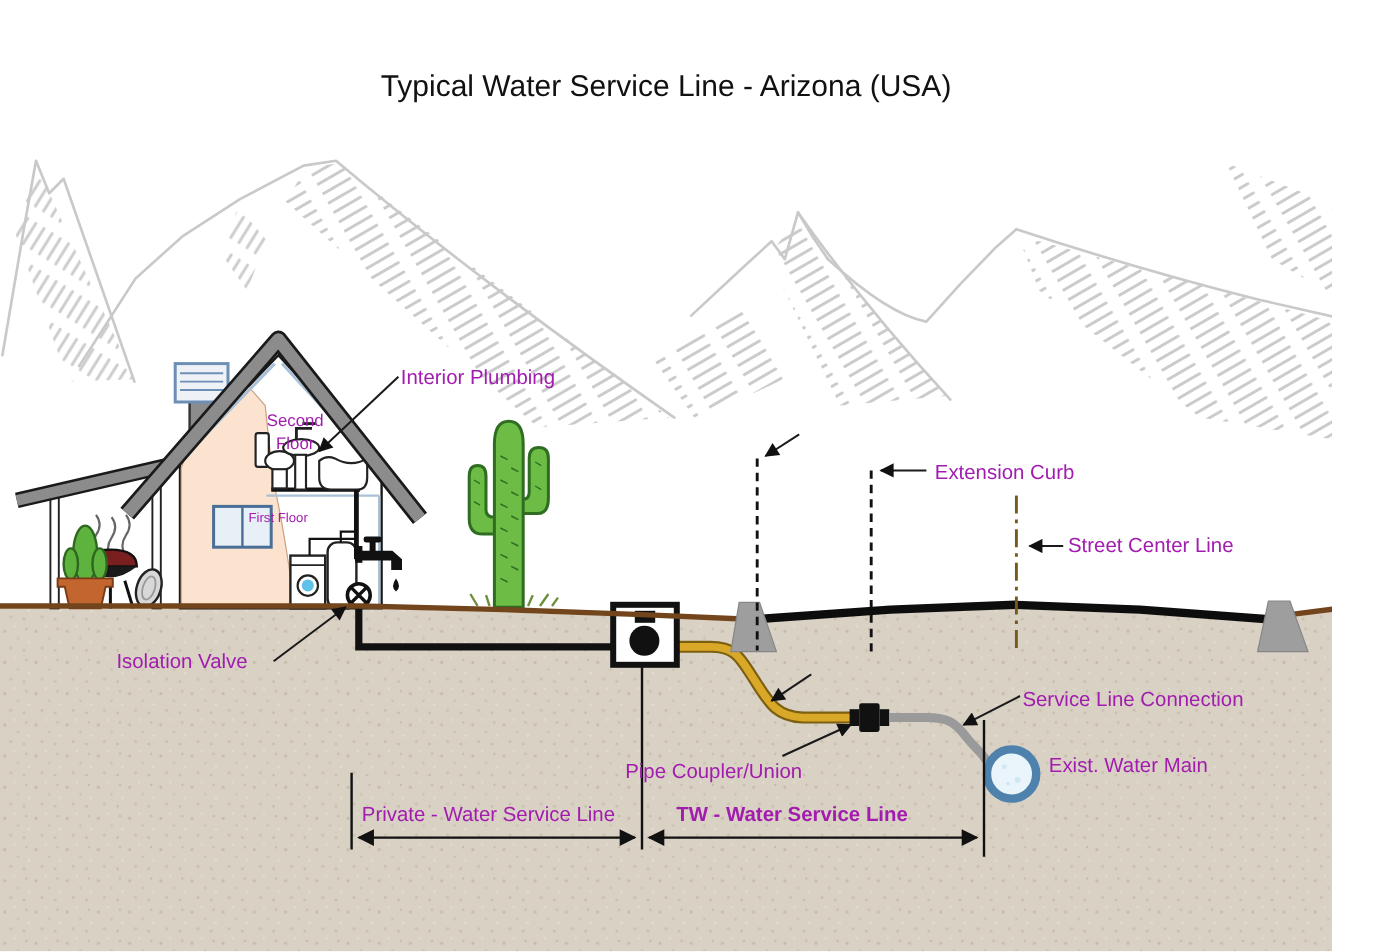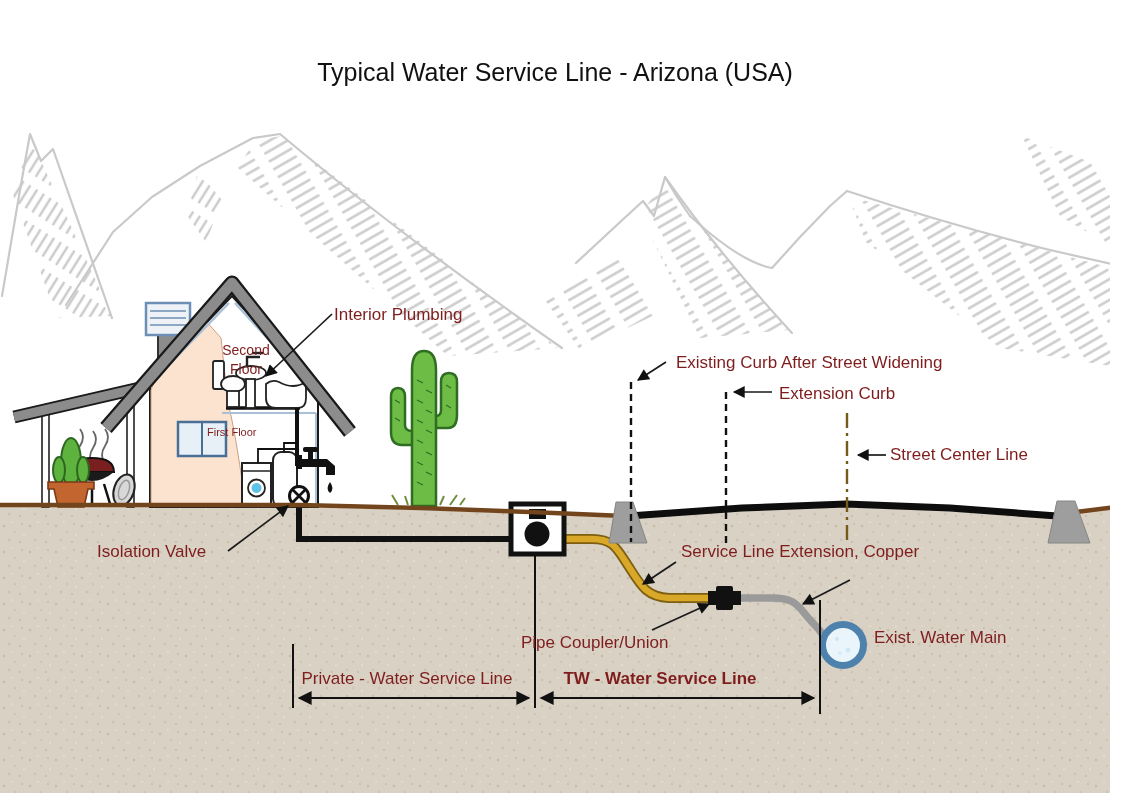--- a/index.html
+++ b/index.html
@@ -1,19 +1,19 @@
 <!DOCTYPE html>
 <html><head>
 <meta charset="utf-8">
 <style>
   html,body{margin:0;padding:0;background:#fff;}
   #stage{position:relative;width:1110px;height:793px;background:#ffffff;overflow:hidden;
          font-family:"Liberation Sans",sans-serif;}
   #scene{position:absolute;left:0;top:0;}
-  .lbl{position:absolute;font-size:17px;line-height:1.2;color:#7f1d1d;white-space:nowrap;}
+  .lbl{position:absolute;font-size:17px;line-height:1.2;color:#a21caf;white-space:nowrap;}
   #title{position:absolute;left:155px;top:58px;width:800px;text-align:center;
          font-size:25px;color:#111;}
   #lbl-second-floor{left:210px;top:341px;width:72px;font-size:14px;white-space:normal;text-align:center;line-height:1.35;}
   #lbl-first-floor{left:207px;top:426px;font-size:11px;}
   #lbl-water-meter{left:477px;top:453px;width:120px;text-align:center;white-space:normal;line-height:1.35;}
   #lbl-dim-private{left:292px;top:669px;width:230px;text-align:center;}
   #lbl-dim-tw{left:545px;top:669px;width:230px;text-align:center;font-weight:bold;}
   #lbl-interior-plumbing{left:334px;top:305px;}
   #lbl-isolation-valve{left:97px;top:542px;}
   #lbl-existing-curb{left:676px;top:353px;}
@@ -241,22 +241,21 @@
 </svg>
 
 <div id="title">Typical Water Service Line - Arizona (USA)</div>
 
 <div class="lbl" id="lbl-interior-plumbing">Interior Plumbing</div>
 <div class="lbl" id="lbl-second-floor">Second Floor</div>
 <div class="lbl" id="lbl-first-floor">First Floor</div>
 <div class="lbl" id="lbl-isolation-valve">Isolation Valve</div>
 
 
-<div class="lbl" id="lbl-existing-curb">Existing Curb After Street Widening</div>
 <div class="lbl" id="lbl-original-curb">Extension Curb</div>
 <div class="lbl" id="lbl-street-center">Street Center Line</div>
-<div class="lbl" id="lbl-service-ext">Service Line Extension, Copper</div>
+<div class="lbl" id="lbl-service-conn">Service Line Connection</div>
 <div class="lbl" id="lbl-pipe-coupler">Pipe Coupler/Union</div>
 <div class="lbl" id="lbl-water-main">Exist. Water Main</div>
 <div class="lbl" id="lbl-dim-private">Private - Water Service Line</div>
 <div class="lbl" id="lbl-dim-tw">TW - Water Service Line</div>
 
 </div>
 
 </body></html>

